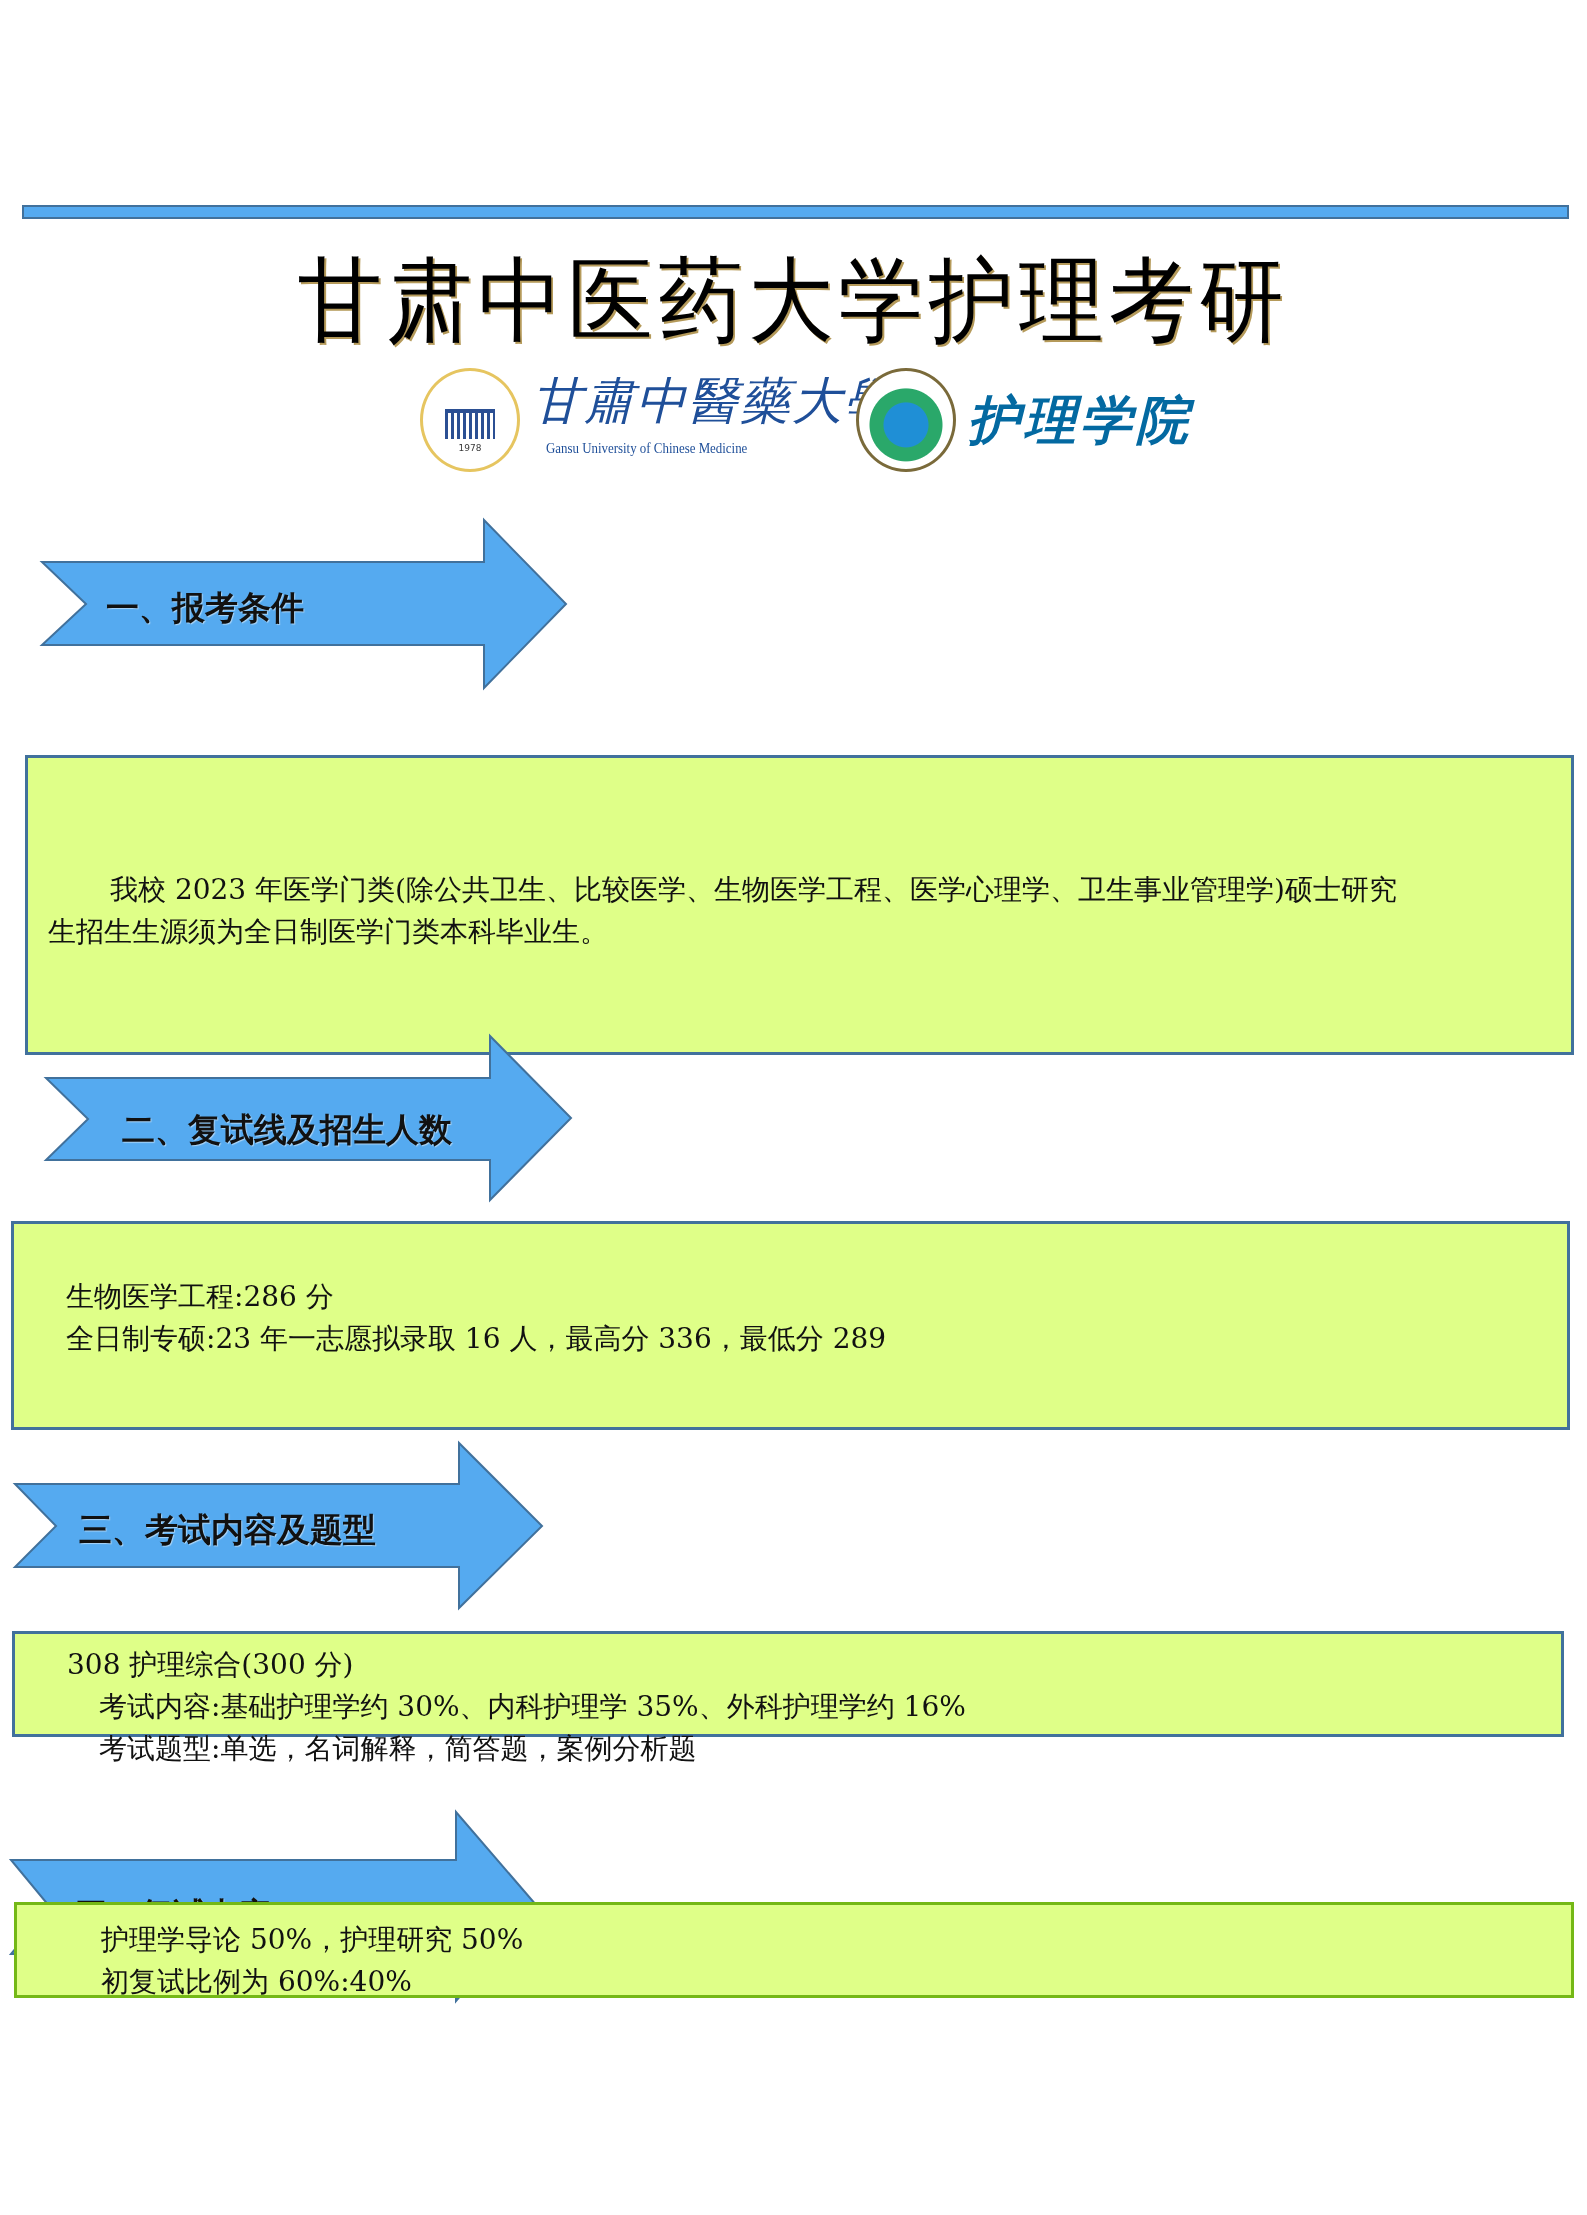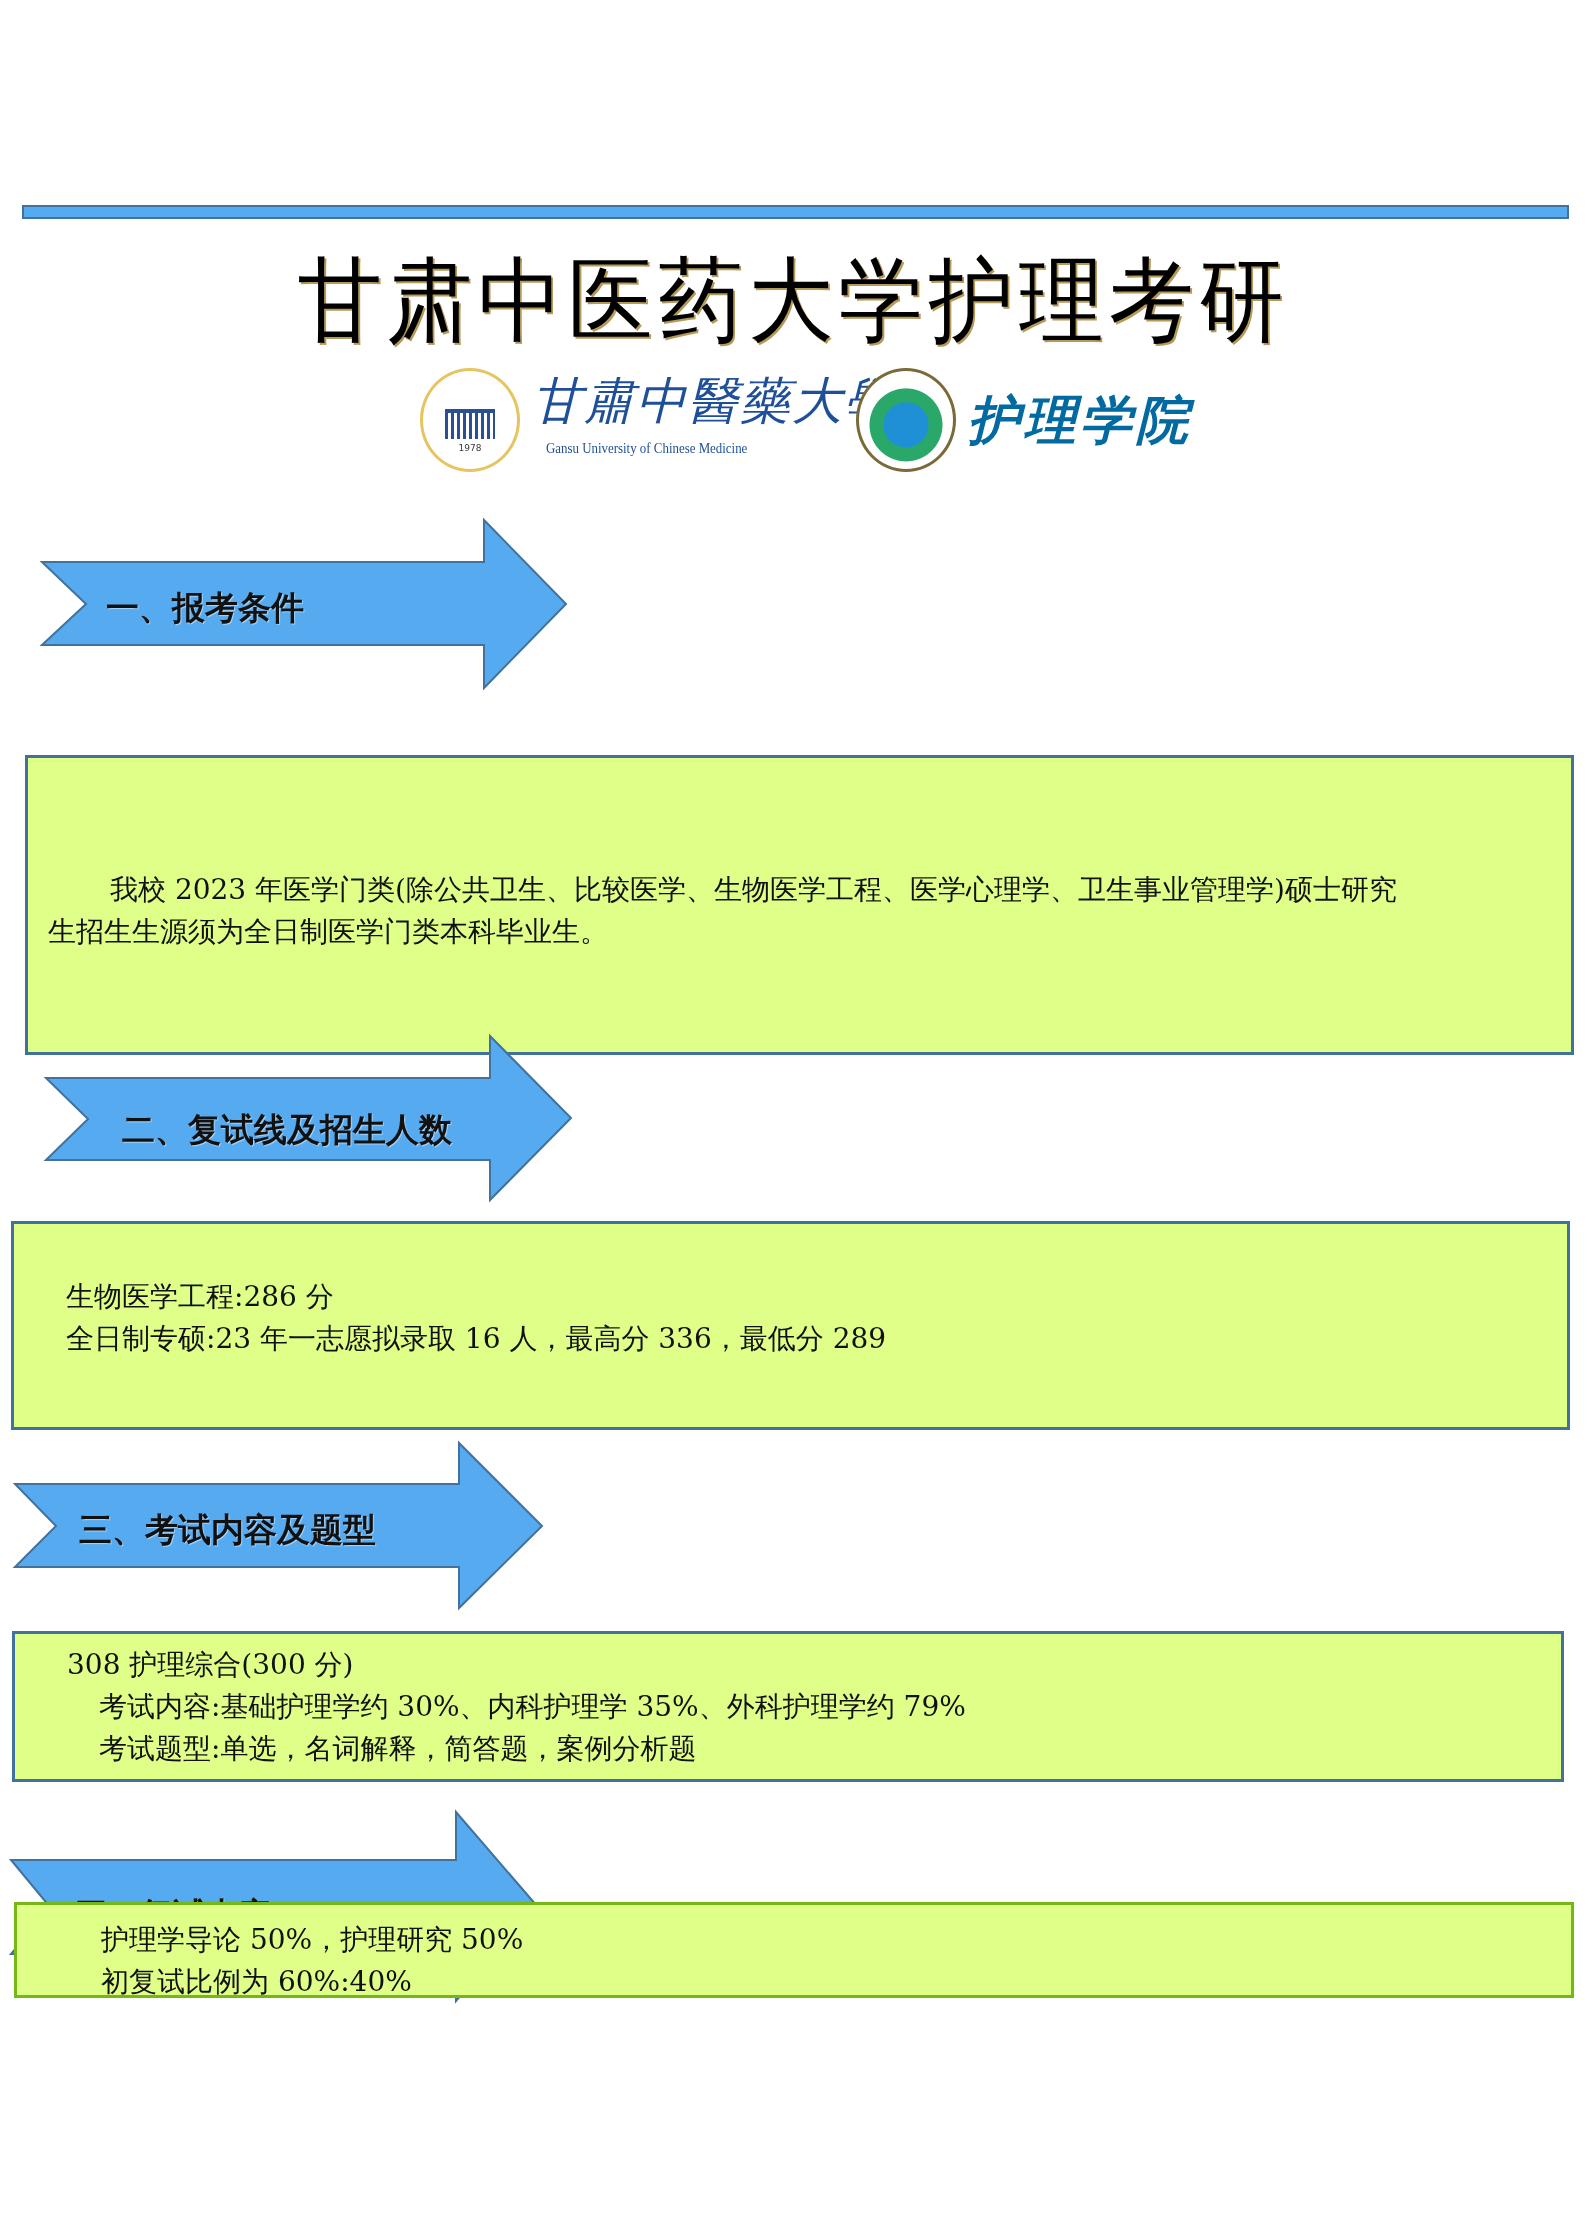--- a/index.html
+++ b/index.html
@@ -86,23 +86,23 @@
   <p style="position:absolute;left:52px;top:94px;">全日制专硕:23 年一志愿拟录取 16 人，最高分 336，最低分 289</p>
 </div>
 
 <div class="arrow" style="left:0;top:0;">
   <svg width="1587" height="2215" style="pointer-events:none;">
     <polygon points="15,1484 459,1484 459,1443 542,1526 459,1608 459,1567 15,1567 56,1526" fill="#55aaf0" stroke="#41719c" stroke-width="2"></polygon>
   </svg>
   <div class="arrow-label" style="left:79px;top:1508px;">三、考试内容及题型</div>
 </div>
 
-<div class="box" style="left:12px;top:1631px;width:1552px;height:151px;">
+<div class="box" style="left:12px;top:1631px;width:1552px;height:106px;">
   <p style="position:absolute;left:52px;top:10px;">308 护理综合(300 分)</p>
-  <p style="position:absolute;left:84px;top:52px;">考试内容:基础护理学约 30%、内科护理学 35%、外科护理学约 79%</p>
+  <p style="position:absolute;left:84px;top:52px;">考试内容:基础护理学约 30%、内科护理学 35%、外科护理学约 16%</p>
   <p style="position:absolute;left:84px;top:94px;">考试题型:单选，名词解释，简答题，案例分析题</p>
 </div>
 
 <div class="arrow" style="left:0;top:0;">
   <svg width="1587" height="2215" style="pointer-events:none;">
     <polygon points="11,1860 456,1860 456,1812 537,1906 456,2001 456,1954 11,1954 50,1907" fill="#55aaf0" stroke="#41719c" stroke-width="2"></polygon>
   </svg>
   <div class="arrow-label" style="left:74px;top:1893px;">四、复试内容</div>
 </div>
 

